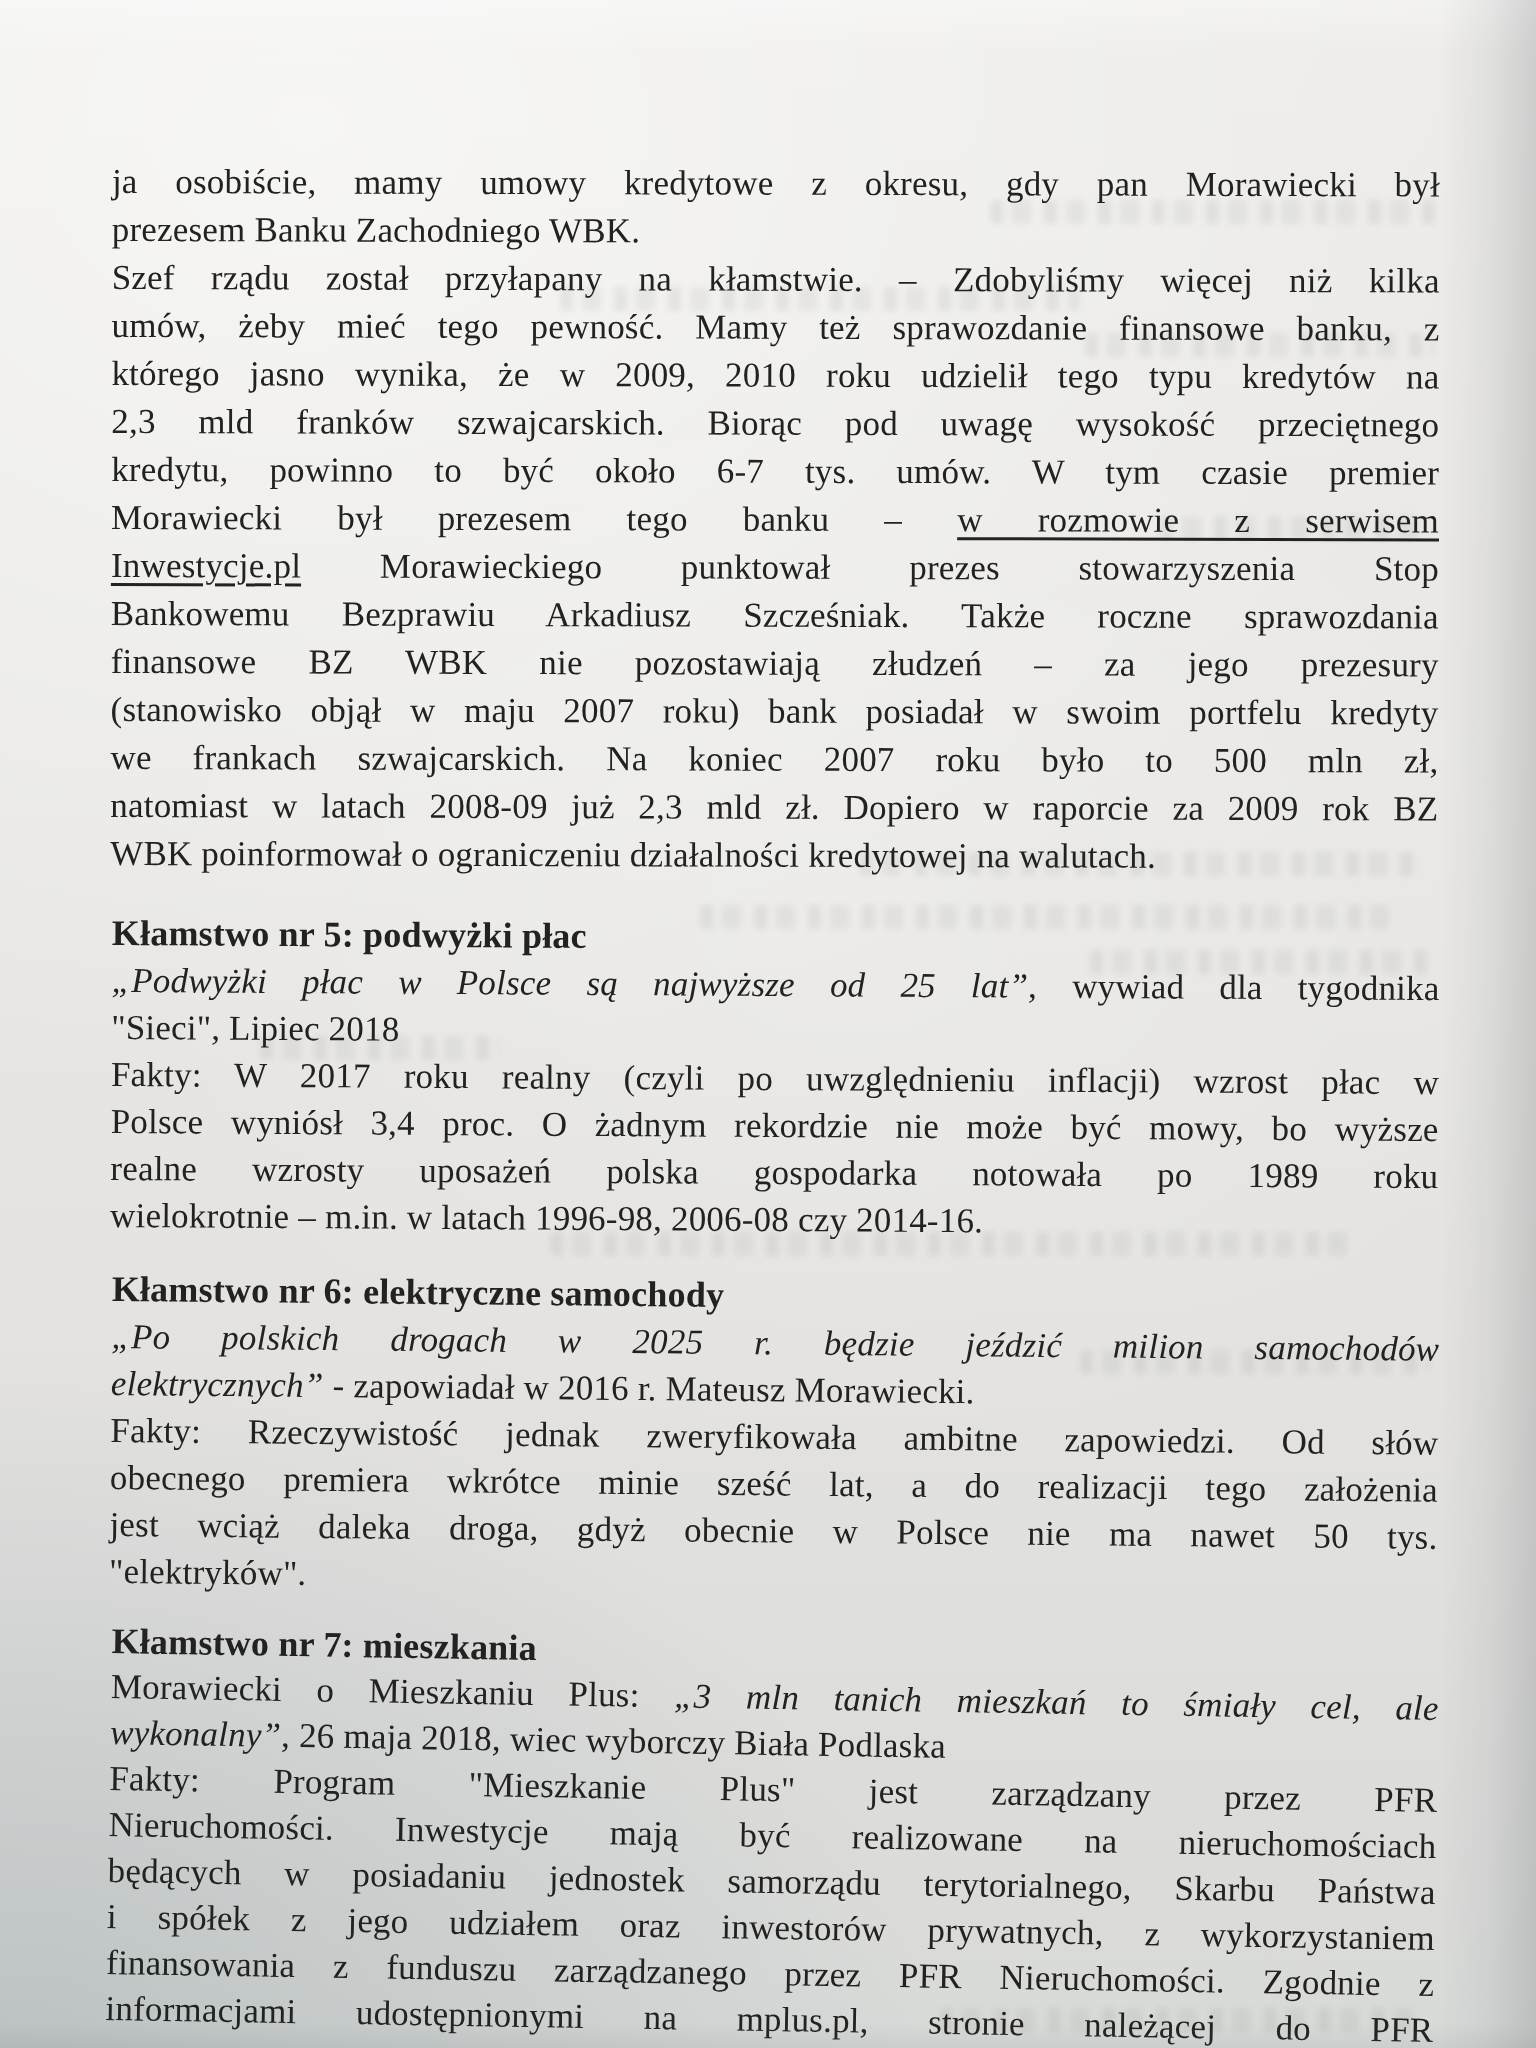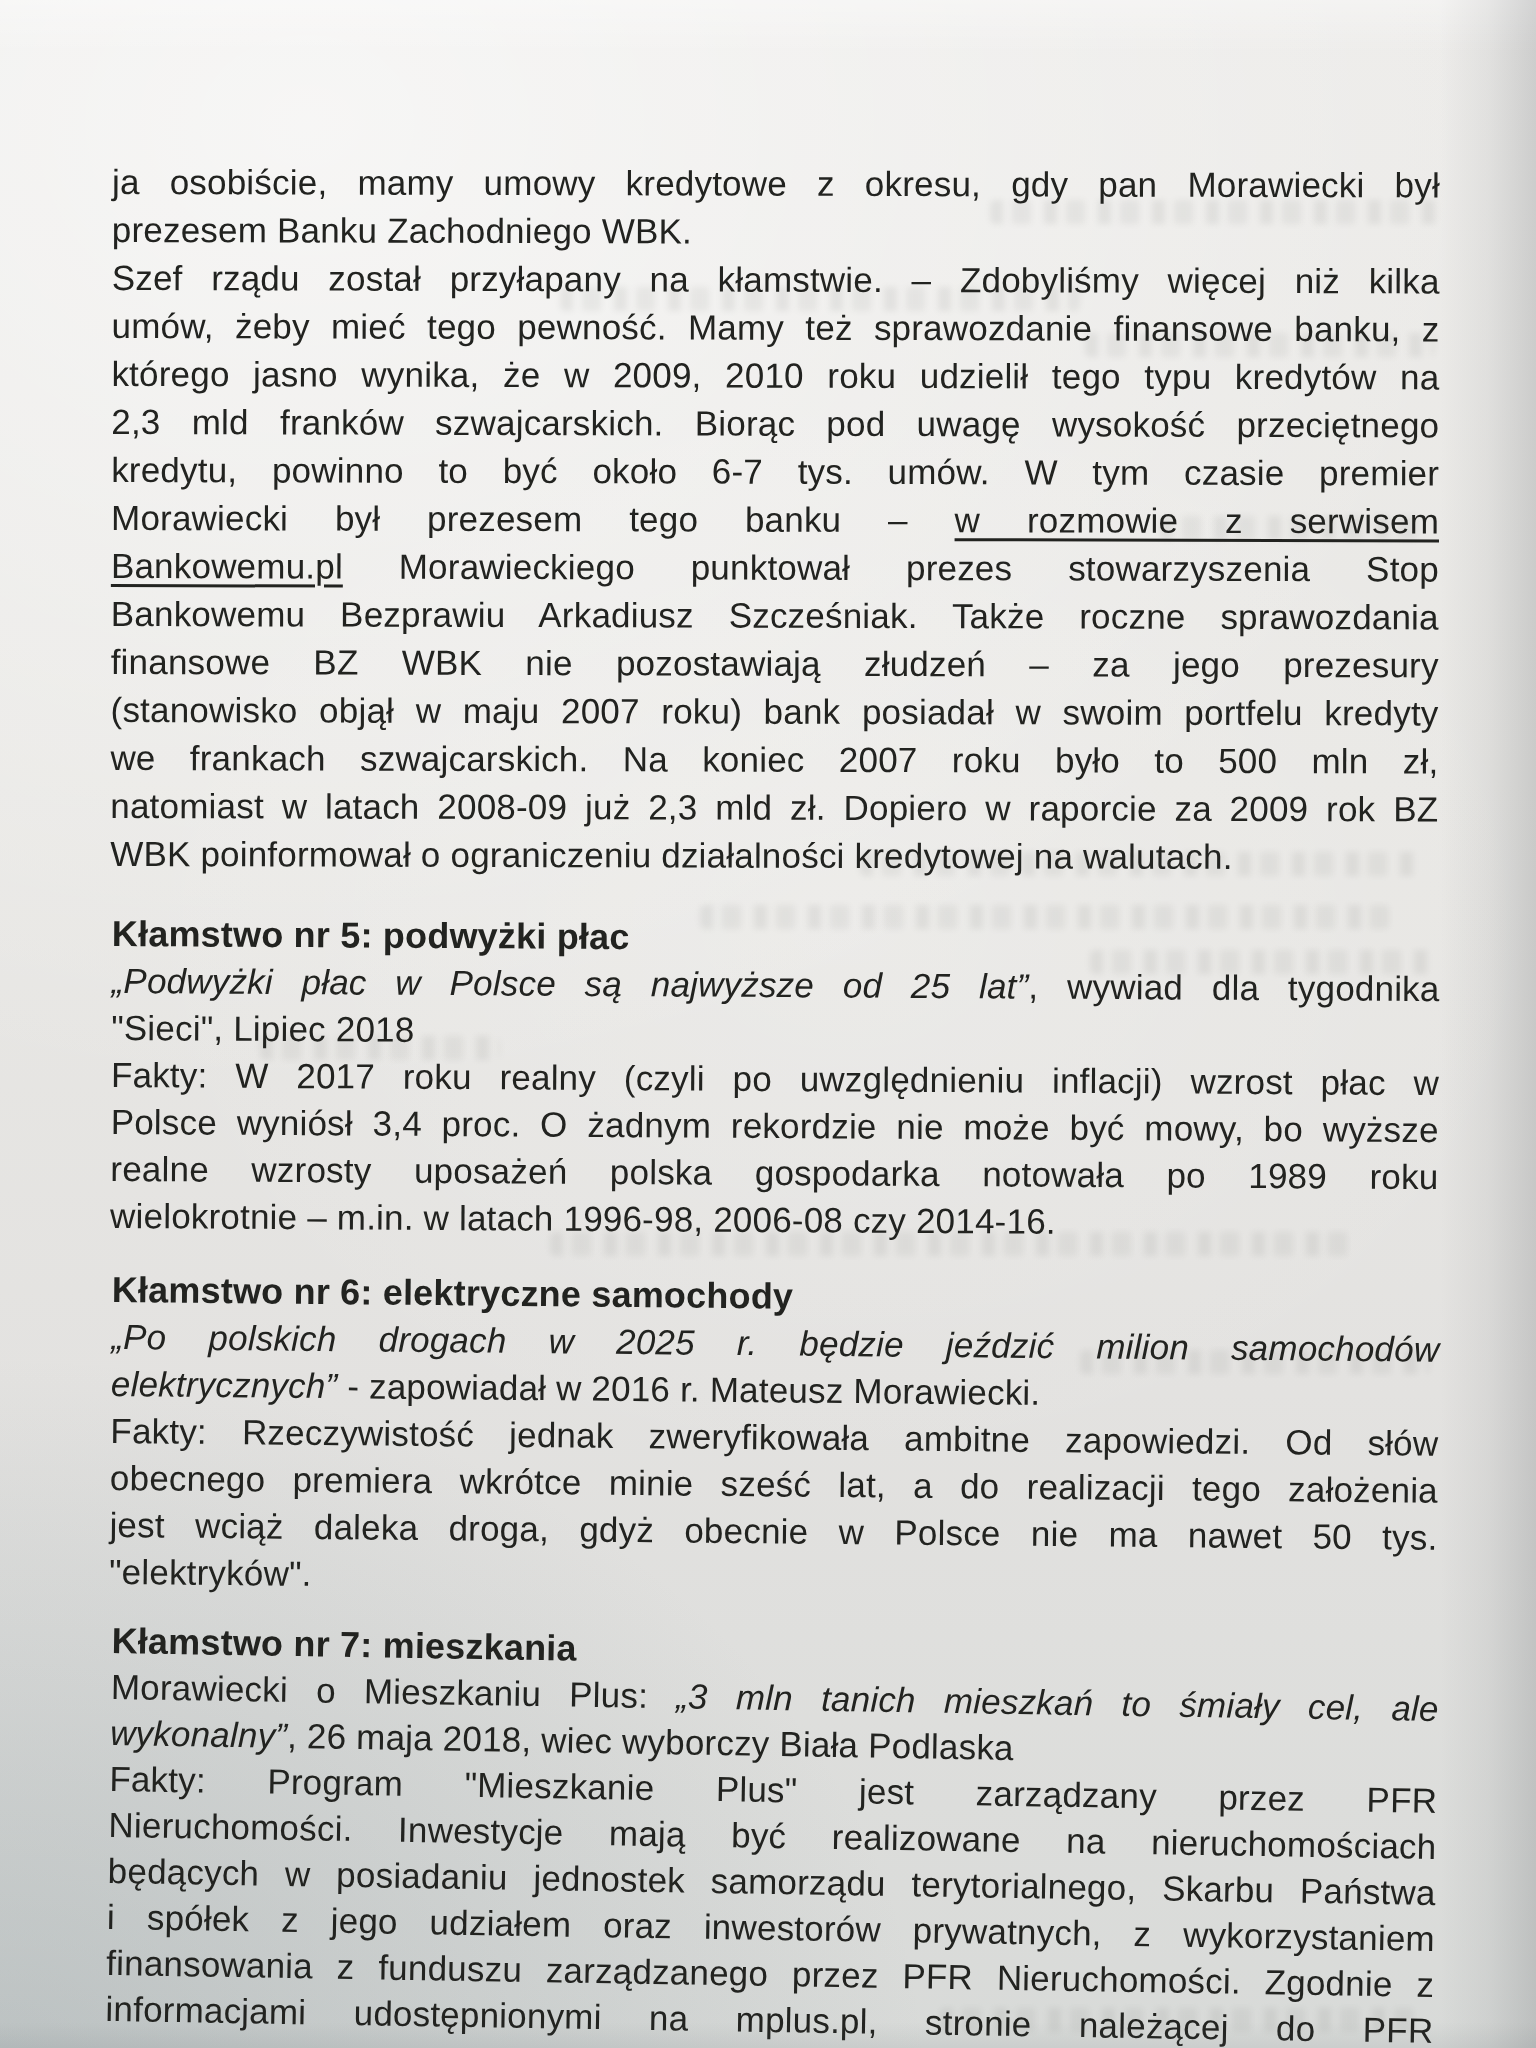--- a/index.html
+++ b/index.html
@@ -11,20 +11,21 @@
   }
   .photo {
     position: relative;
     width: 1536px; height: 2048px;
     overflow: hidden;
     background:
       radial-gradient(130% 80% at 20% 6%, rgba(255,255,255,0.55), rgba(255,255,255,0) 60%),
       radial-gradient(110% 65% at 0% 102%, rgba(118,134,140,0.30), rgba(118,134,140,0) 55%),
       radial-gradient(70% 40% at 55% 45%, rgba(255,255,255,0.18), rgba(255,255,255,0) 70%),
       linear-gradient(180deg, #edecea 0%, #e9e8e5 38%, #e3e2e0 68%, #d8dad8 100%);
+    font-family: Liberation Serif, serif;
   }
   
   .edge-right {
     position: absolute; top: 0; right: 0; width: 96px; height: 100%;
     background: linear-gradient(90deg, rgba(90,95,100,0) 0%, rgba(90,95,100,0.08) 50%, rgba(62,68,74,0.18) 100%);
     pointer-events: none;
   }
   .edge-top {
     position: absolute; top: 0; left: 0; width: 100%; height: 54px;
     background: linear-gradient(180deg, rgba(255,255,255,0.35), rgba(255,255,255,0));
@@ -80,21 +81,21 @@
   <div class="textblock">
       <section class="doc-section">
         <div class="line justify"><span>ja osobiście, mamy umowy kredytowe z okresu, gdy pan Morawiecki był</span></div>
         <div class="line"><span>prezesem Banku Zachodniego WBK.</span></div>
         <div class="line justify"><span>Szef rządu został przyłapany na kłamstwie. – Zdobyliśmy więcej niż kilka</span></div>
         <div class="line justify"><span>umów, żeby mieć tego pewność. Mamy też sprawozdanie finansowe banku, z</span></div>
         <div class="line justify"><span>którego jasno wynika, że w 2009, 2010 roku udzielił tego typu kredytów na</span></div>
         <div class="line justify"><span>2,3 mld franków szwajcarskich. Biorąc pod uwagę wysokość przeciętnego</span></div>
         <div class="line justify"><span>kredytu, powinno to być około 6-7 tys. umów. W tym czasie premier</span></div>
         <div class="line justify"><span>Morawiecki był prezesem tego banku – </span><span class="underline">w rozmowie z serwisem</span></div>
-        <div class="line justify"><span class="underline">Bankowemu.pl</span><span> Morawieckiego punktował prezes stowarzyszenia Stop</span></div>
+        <div class="line justify"><span class="underline">Inwestycje.pl</span><span> Morawieckiego punktował prezes stowarzyszenia Stop</span></div>
         <div class="line justify"><span>Bankowemu Bezprawiu Arkadiusz Szcześniak. Także roczne sprawozdania</span></div>
         <div class="line justify"><span>finansowe BZ WBK nie pozostawiają złudzeń – za jego prezesury</span></div>
         <div class="line justify"><span>(stanowisko objął w maju 2007 roku) bank posiadał w swoim portfelu kredyty</span></div>
         <div class="line justify"><span>we frankach szwajcarskich. Na koniec 2007 roku było to 500 mln zł,</span></div>
         <div class="line justify"><span>natomiast w latach 2008-09 już 2,3 mld zł. Dopiero w raporcie za 2009 rok BZ</span></div>
         <div class="line"><span>WBK poinformował o ograniczeniu działalności kredytowej na walutach.</span></div>
       </section>
       <section class="doc-section">
         <div class="heading">Kłamstwo nr 5: podwyżki płac</div>
         <div class="line justify"><span class="italic">„Podwyżki płac w Polsce są najwyższe od 25 lat”</span><span>, wywiad dla tygodnika</span></div>

